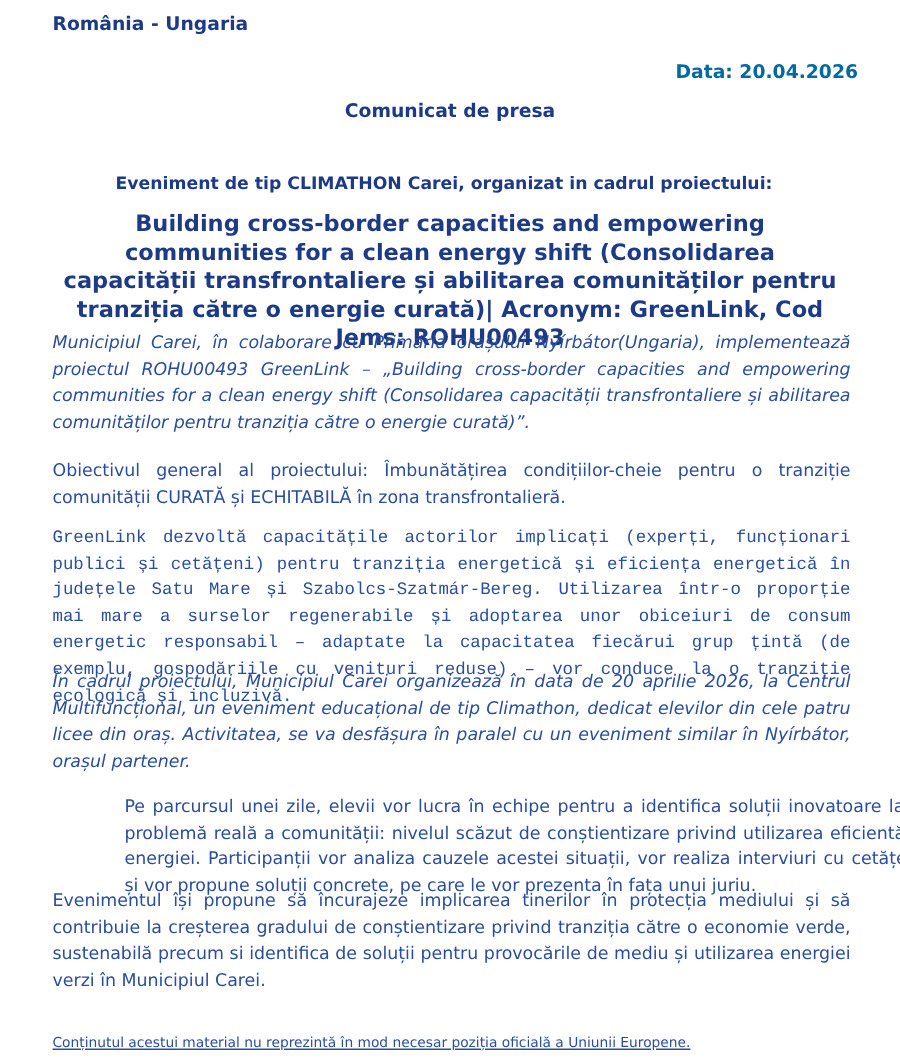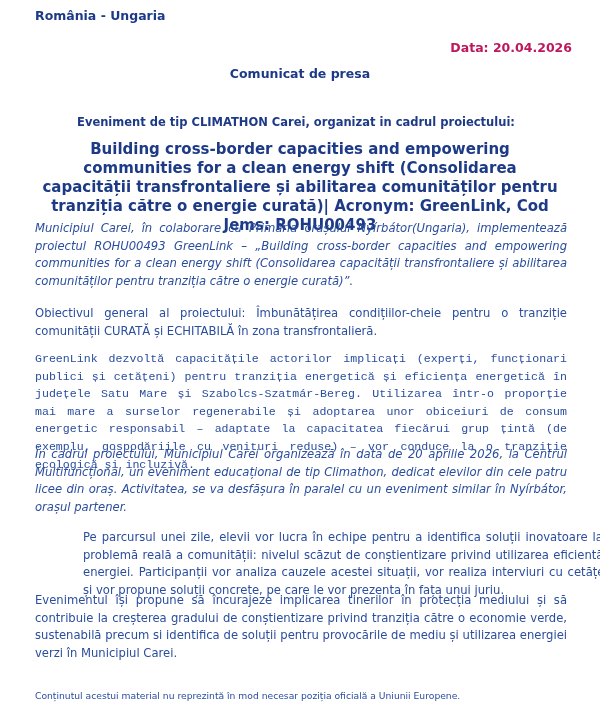--- a/index.html
+++ b/index.html
@@ -1,31 +1,31 @@
 <!DOCTYPE html>
 <html><head>
   <meta charset="utf-8">
   <style>
     html, body { margin: 0; padding: 0; background: #ffffff; }
     body { width: 600px; height: 708px; overflow: hidden; position: relative; font-family: "DejaVu Sans", sans-serif; color: #1f3f8f; }
     .page { position: absolute; left: 0; top: 0; width: 600px; height: 708px; }
     .country { position: absolute; left: 35px; top: 8px; font-weight: bold; font-size: 12.5px; color: #1d3a86; }
-    .date { position: absolute; right: 28px; top: 40px; font-weight: bold; font-size: 12.5px; color: #be185d; }
+    .date { position: absolute; right: 28px; top: 40px; font-weight: bold; font-size: 12.5px; color: #0369a1; }
     .press { position: absolute; left: 0; width: 600px; top: 66px; text-align: center; font-weight: bold; font-size: 12.5px; color: #1d3a86; }
     .event-title { position: absolute; left: 0; width: 592px; top: 115px; text-align: center; font-weight: bold; font-size: 11.5px; color: #1d3a86; }
     .project-title { position: absolute; left: 38px; width: 524px; top: 140px; text-align: center; font-weight: bold; font-size: 15px; line-height: 19px; color: #1d3a86; }
     .body { position: absolute; left: 35px; width: 532px; font-size: 11.6px; line-height: 17.6px; text-align: justify; color: #2a4d9e; margin: 0; }
     .p1 { top: 220px; font-style: italic; }
     .p2 { top: 305px; }
     .p3 { top: 350px; font-family: Liberation Mono, monospace; }
     .p4 { top: 446px; font-style: italic; }
     .p5 { top: 529px; margin-left: 48px; }
     .p6 { top: 592px; }
     .last-line { text-align-last: left; }
-    .disclaimer { position: absolute; left: 35px; top: 690px; font-size: 9.2px; color: #2a4d9e; }
+    .disclaimer { position: absolute; left: 35px; top: 690px; font-size: 9.2px; color: #2a4d9e; text-decoration: underline; }
   </style>
 </head>
 <body>
 
 <div class="page">
   <div class="country">România - Ungaria</div>
   <div class="date">Data:  20.04.2026</div>
   <div class="press">Comunicat de presa</div>
   <div class="event-title">Eveniment de tip CLIMATHON Carei, organizat in cadrul proiectului:</div>
   <div class="project-title">Building cross-border capacities and empowering communities for a clean energy shift (Consolidarea capacității transfrontaliere și abilitarea comunităților pentru tranziția către o energie curată)| Acronym: GreenLink, Cod Jems: ROHU00493</div>

